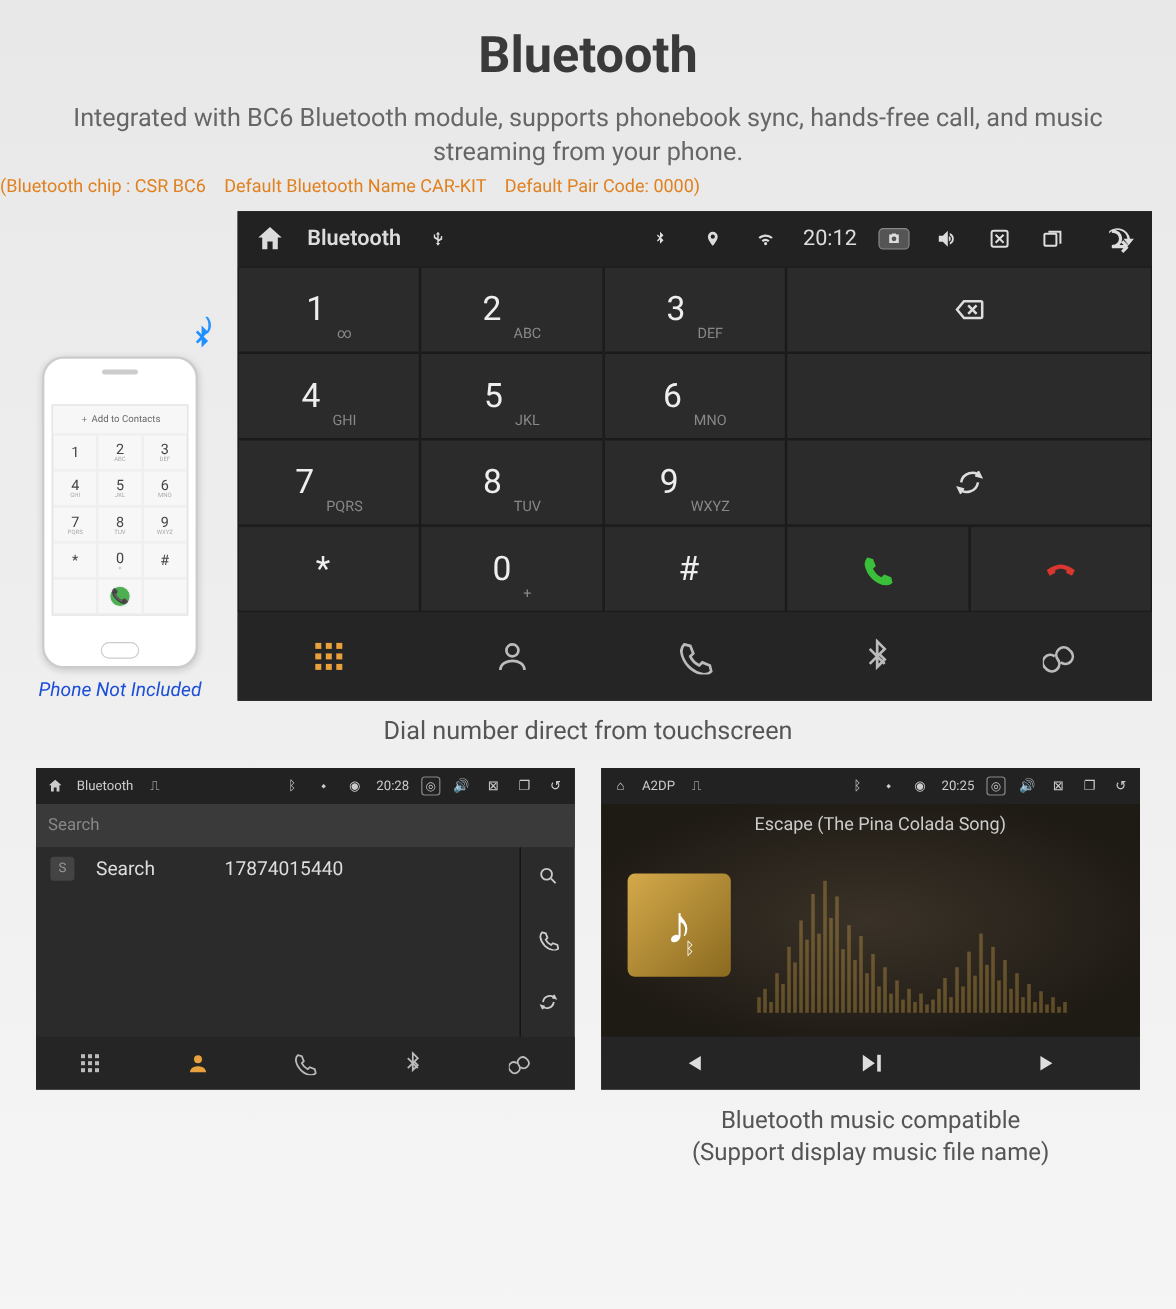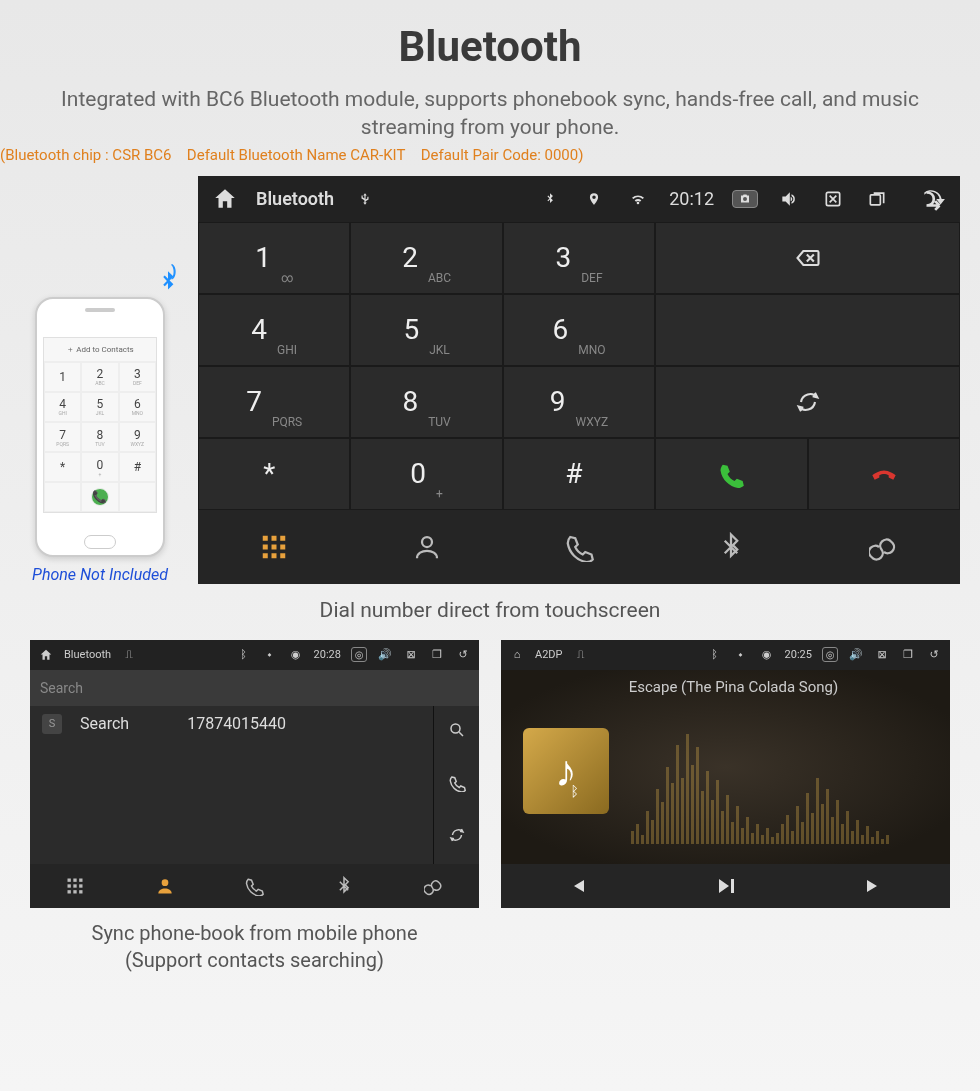--- a/index.html
+++ b/index.html
@@ -448,23 +448,20 @@
             <svg viewBox="0 0 24 24" fill="none" stroke="#bbb" stroke-width="1.8">
               <path d="M12 2l5 5-3.5 3.5L17 14l-5 5V2zM7 7l10 10M7 17L17 7"></path>
             </svg>
           </div>
         <div>
             <svg viewBox="0 0 24 24" fill="none" stroke="#bbb" stroke-width="1.8">
               <path d="M10 14a5 5 0 017-7l2 2a5 5 0 01-7 7m-2-2a5 5 0 01-7 7l-2-2a5 5 0 017-7"></path>
             </svg>
           </div>
       </div>
-    </div>
-    <div class="panel-caption">
-      <span>Sync phone-book from mobile phone</span><br><span>(Support contacts searching)</span>
     </div>
   </div>
 
   <div class="panel">
     <div class="panel-screen">
       <div class="panel-status">
         <span class="ic">
             <svgg viewbox="0 0 24 24" width="14">⌂</svgg>
           </span>
         <span>A2DP</span>
@@ -552,14 +549,17 @@
               <rect x="18" y="5" width="3" height="14"></rect>
             </svg>
           </div>
         <div>
             <svg viewBox="0 0 24 24" fill="#ddd">
               <path d="M18 6v12M4 6l10 6L4 18z"></path>
             </svg>
           </div>
       </div>
     </div>
+    <div class="panel-caption">
+      <span>Bluetooth music compatible</span><br><span>(Support display music file name)</span>
+    </div>
   </div>
 </div>
 
 </body></html>

